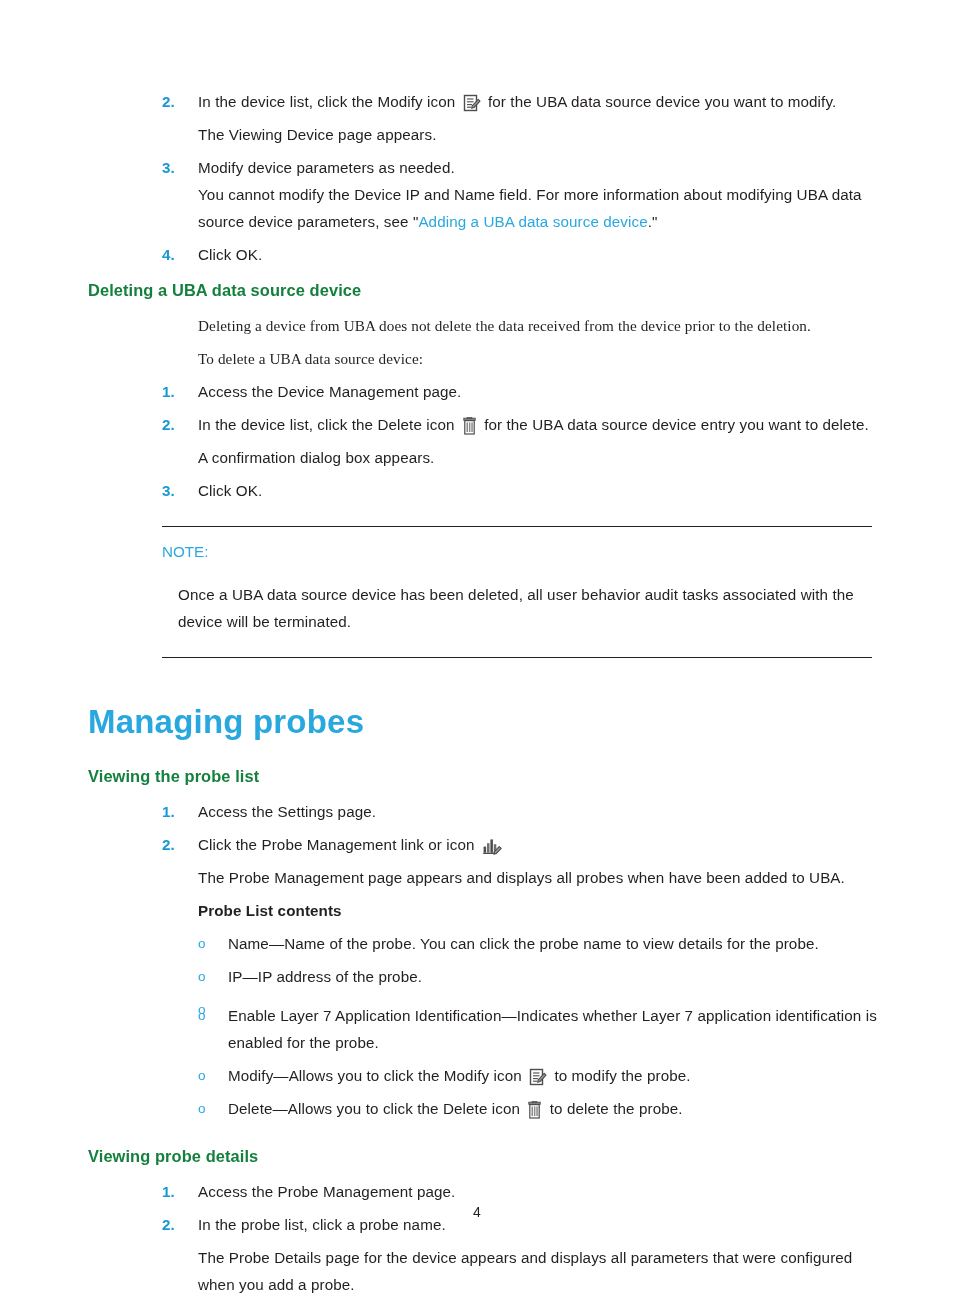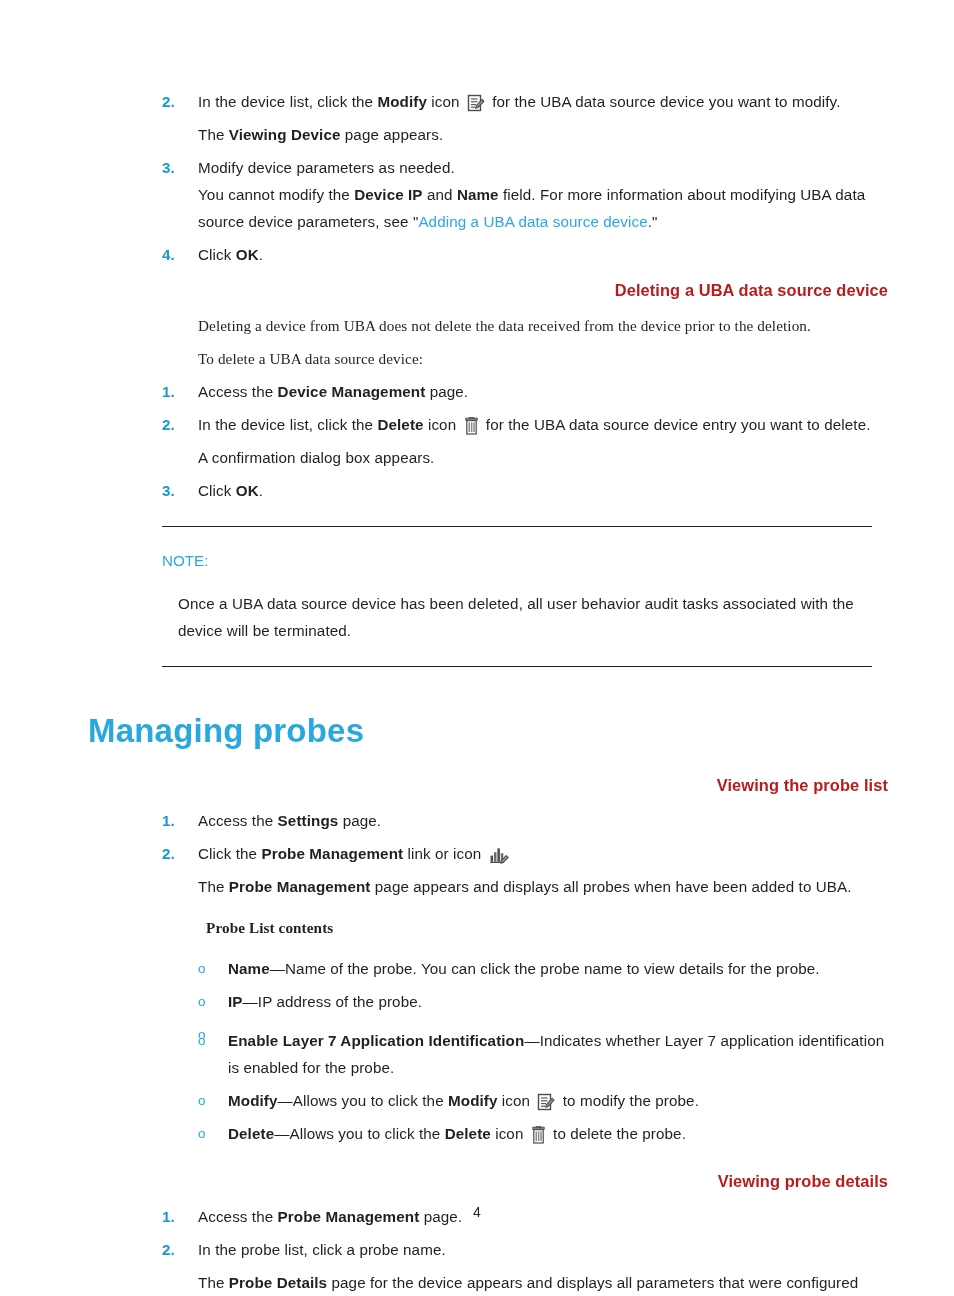--- a/index.html
+++ b/index.html
@@ -23,21 +23,21 @@
     padding: 88px 66px 0 88px;
   }
 
   
   .body-text {
     font-size: 15.2px;
     line-height: 27px;
     color: #231f20;
     letter-spacing: 0.1px;
   }
-  b, strong { font-weight: bold; }
+  b, strong { font-weight: normal; }
 
   
   .olist { margin: 0; padding: 0; list-style: none; }
   .olist > li {
     position: relative;
     padding-left: 110px;
     margin: 0 0 0 0;
   }
   .olist > li .num {
     position: absolute;
@@ -59,72 +59,70 @@
   h1.chapter {
     color: #29a8e0;
     font-weight: bold;
     font-size: 33px;
     line-height: 40px;
     margin: 0;
     padding: 0;
     letter-spacing: 0.2px;
   }
   h2.section {
-    color: #b91c1c;
+    color: #15803d;
     font-weight: bold;
     font-size: 16.4px;
     line-height: 24px;
     margin: 0;
     padding: 0;
     letter-spacing: 0.1px;
-    text-align: right;
   }
 
   
   a.xref {
     color: #29a8e0;
     text-decoration: none;
   }
 
   
   .note {
     margin-left: 74px;
     margin-right: 16px;
     border-top: 1.6px solid #231f20;
     border-bottom: 1.6px solid #231f20;
     padding: 12px 0 6px 0;
   }
   .note-label {
     color: #29a8e0;
     font-size: 15.2px;
     line-height: 26px;
-    margin: 9px 0 7px 0;
+    margin: 0 0 7px 0;
   }
   .note-body { margin: 16px; }
 
   
   .ulist { margin: 0; padding: 0; list-style: none; }
   .ulist > li {
     position: relative;
     padding-left: 140px;
     margin: 0;
   }
   .ulist > li .obullet {
     position: absolute;
     left: 110px;
     top: 0;
     color: #29a8e0;
     font-size: 13.5px;
     line-height: 27px;
   }
   .contents-title {
-    margin: 8px;
+    margin: 0;
     padding-left: 110px;
     font-weight: bold;
-    font-family: Liberation Serif, serif;
   }
 
   
   .icon {
     display: inline-block;
     vertical-align: -5px;
     margin: 0 3px;
   }
   .icon svg { display: block; }
 

